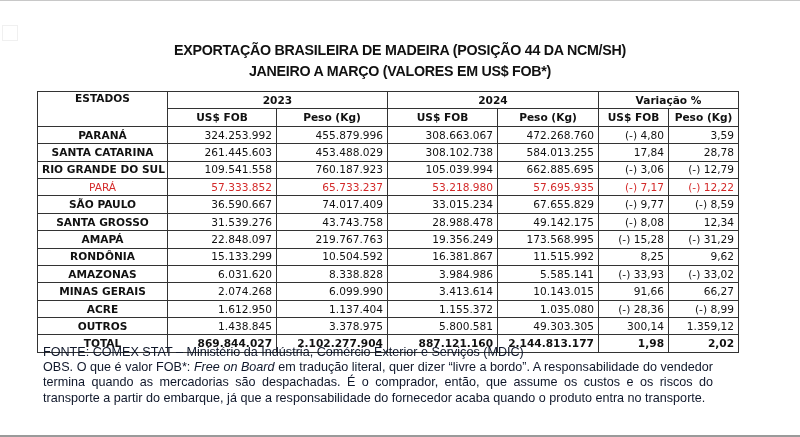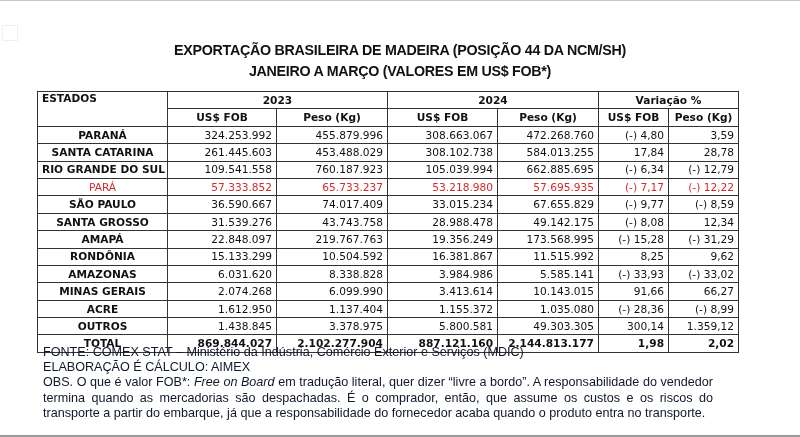--- a/index.html
+++ b/index.html
@@ -20,21 +20,21 @@
     table.data {
       position: absolute; left: 37px; top: 90px; width: 701px;
       border-collapse: collapse; table-layout: fixed;
       font-family: "DejaVu Sans", sans-serif; font-size: 10.6px; line-height: 1;
     }
     table.data td, table.data th {
       border: 1px solid #333; padding: 0 4px; height: 16.4px;
       white-space: nowrap; overflow: hidden;
     }
     table.data th { font-weight: bold; text-align: center; }
-    table.data th.estados { text-align: left; vertical-align: top; padding-top: 1px; }
+    table.data th.estados { text-align: center; vertical-align: top; padding-top: 1px; }
     td.state { font-weight: bold; text-align: center; }
     td.num { text-align: right; }
     tr.highlight td { color: #d42a2a; font-weight: normal; }
     tr.total td { font-weight: bold; }
     .notes {
       position: absolute; left: 43px; top: 344px; width: 670px;
       font-family: "Liberation Sans", sans-serif; font-size: 12.6px; line-height: 15.2px; color: #0f172a;
     }
     .notes p { margin: 0; }
     .notes .obs { text-align: justify; }
@@ -92,21 +92,21 @@
         <td class="num">584.013.255</td>
         <td class="num">17,84</td>
         <td class="num">28,78</td>
       </tr>
       <tr>
         <td class="state">RIO GRANDE DO SUL</td>
         <td class="num">109.541.558</td>
         <td class="num">760.187.923</td>
         <td class="num">105.039.994</td>
         <td class="num">662.885.695</td>
-        <td class="num">(-) 6,34</td>
+        <td class="num">(-) 3,06</td>
         <td class="num">(-) 12,79</td>
       </tr>
       <tr class="highlight">
         <td class="state">PARÁ</td>
         <td class="num">57.333.852</td>
         <td class="num">65.733.237</td>
         <td class="num">53.218.980</td>
         <td class="num">57.695.935</td>
         <td class="num">(-) 7,17</td>
         <td class="num">(-) 12,22</td>
@@ -190,17 +190,16 @@
         <td class="num">887.121.160</td>
         <td class="num">2.144.813.177</td>
         <td class="num">1,98</td>
         <td class="num">2,02</td>
       </tr>
     </tbody>
 </table>
 
 <div class="notes">
   <p>FONTE: COMEX STAT – Ministério da Indústria, Comércio Exterior e Serviços (MDIC)</p>
-  <p>ELABORAÇÃO É CÁLCULO: AIMEX</p>
   <p class="obs"><span>OBS. O que é valor FOB*: </span><em>Free on Board</em><span> em tradução literal, quer dizer “livre a bordo”. A responsabilidade do vendedor termina quando as mercadorias são despachadas. É o comprador, então, que assume os custos e os riscos do transporte a partir do embarque, já que a responsabilidade do fornecedor acaba quando o produto entra no transporte.</span></p>
 </div>
 
 <div class="bottom-rule"></div>
 
 </body></html>

